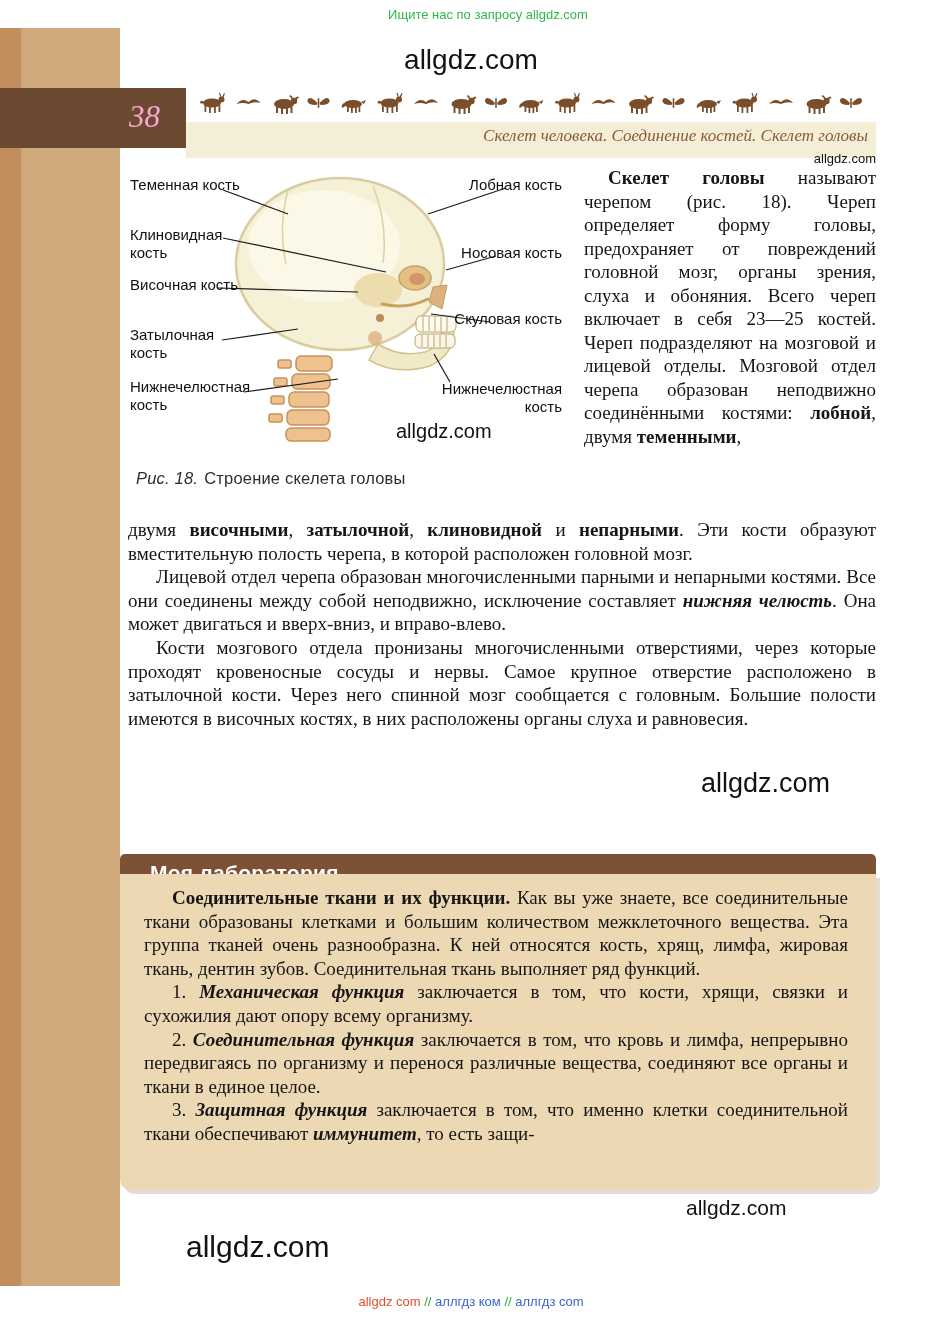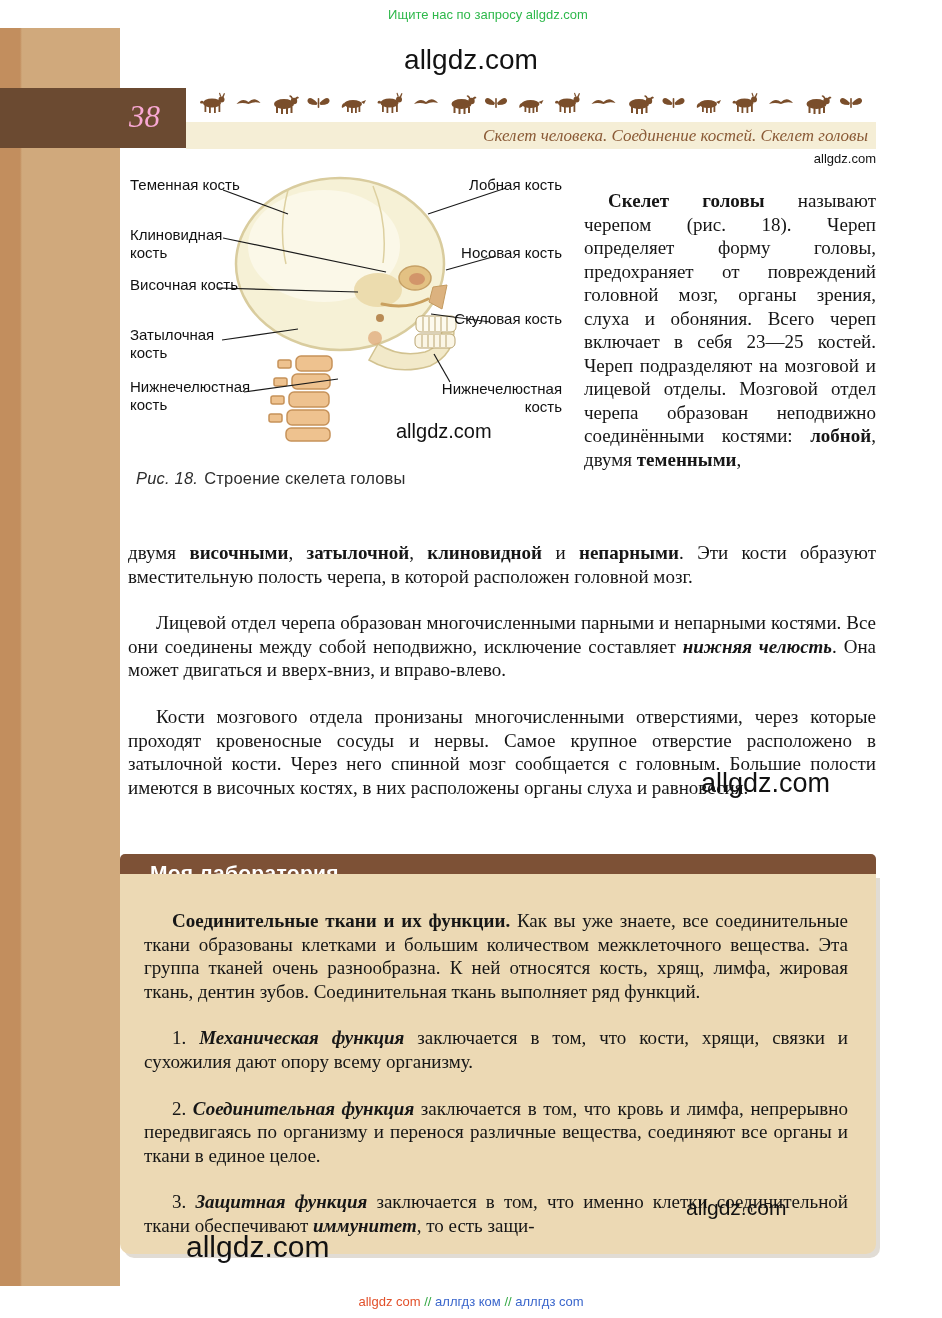--- a/index.html
+++ b/index.html
@@ -18,36 +18,36 @@
   .wm-bottom { top:1230px; left:186px; font-size:30px; }
 
   .left-strip { position:absolute; left:0; top:28px; width:120px; height:1258px;
     background:linear-gradient(90deg, #c28e5e 0px, #c28e5e 20px, #d0a97c 22px, #d0a97c 100%); }
 
   .page-num { position:absolute; left:0; top:88px; width:186px; height:60px; background:#6b4a31;
     color:#f9a8d4; font-style:italic; font-size:31px; text-align:right; padding-right:26px; line-height:58px; }
 
   .frieze { position:absolute; left:198px; top:92px; width:678px; height:24px; }
 
-  .header-band { position:absolute; left:186px; top:122px; width:690px; height:27px; background:#f5eed6;
+  .header-band { position:absolute; left:186px; top:122px; width:690px; height:36px; background:#f5eed6;
     color:#8a5a36; font-style:italic; font-size:17px; line-height:27px; text-align:right; padding-right:8px; }
 
   .figure { position:absolute; left:128px; top:168px; width:460px; height:300px; }
   .fig-svg { position:absolute; left:0; top:0; }
   .lbl { position:absolute; font-family:"Liberation Sans", sans-serif; font-size:15px; line-height:18px; color:#111; }
   .lbl.left  { left:2px; width:114px; }
   .lbl.right { right:26px; width:120px; text-align:right; }
   #lblL0{top:8px} #lblL1{top:58px} #lblL2{top:108px} #lblL3{top:158px} #lblL4{top:210px}
   #lblR0{top:8px} #lblR1{top:76px} #lblR2{top:142px} #lblR3{top:212px; width:160px;}
 
   .fig-caption { position:absolute; left:136px; top:469px; font-family:"Liberation Sans", sans-serif;
     font-size:16.5px; color:#2e2e2e; letter-spacing:.2px; }
   .cap-num { font-style:italic; margin-right:6px; }
 
-  .para { text-align:justify; hyphens:auto;margin-top:23px; }
+  .para { text-align:justify; hyphens:auto; }
   .b { font-weight:bold; }
   .i { font-style:italic; }
 
   .col-text { position:absolute; left:584px; top:166px; width:292px;
     font-size:19px; line-height:23.5px; text-indent:24px; }
 
   .body-text { position:absolute; left:128px; top:518px; width:748px; font-size:19px; line-height:23.6px; }
   .ind { text-indent:28px; }
 
   .lab-banner { position:absolute; left:120px; top:822px; width:756px; height:37px; background:#7d5136;

